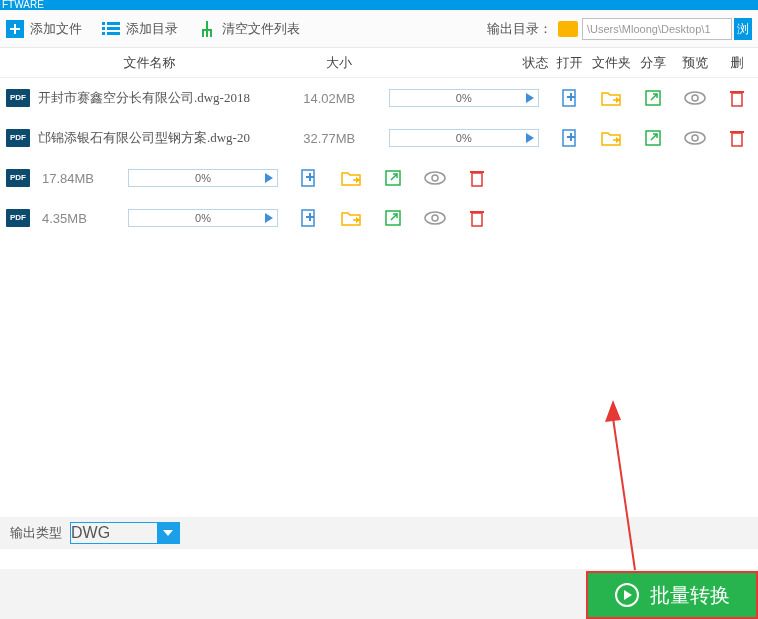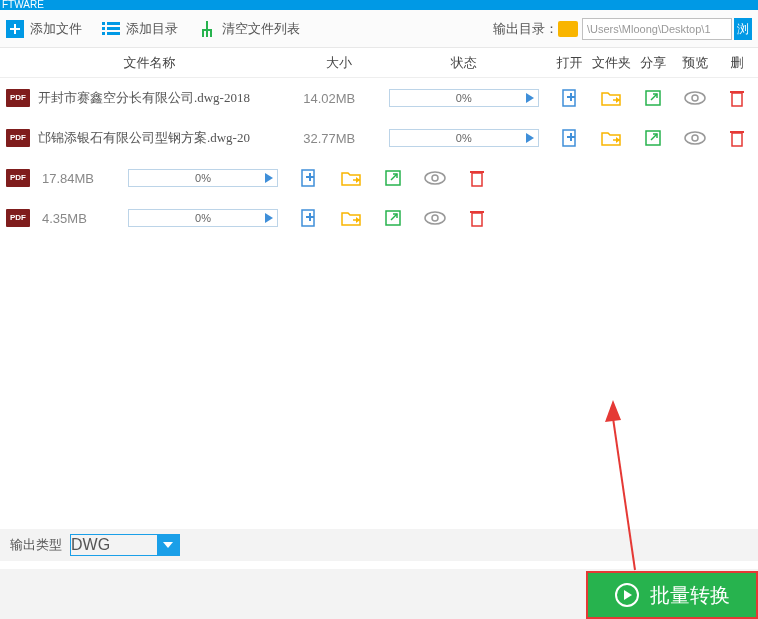--- a/index.html
+++ b/index.html
@@ -1,38 +1,38 @@
 <!DOCTYPE html>
 <html><head>
 <meta charset="utf-8">
 <style>
 *{margin:0;padding:0;box-sizing:border-box;font-family:"Microsoft YaHei",Arial,sans-serif;}
 body{width:758px;height:619px;background:#fff;overflow:hidden;position:relative;}
 .titlebar{height:10px;background:#0099e5;color:#fff;font-size:10px;padding-left:2px;line-height:10px;}
 .toolbar{height:38px;background:#fbfbfb;display:flex;align-items:center;padding:0 6px;border-bottom:1px solid #e8e8e8;}
 .tb-btn{display:flex;align-items:center;gap:6px;margin-right:20px;cursor:pointer;font-size:13px;color:#555;}
 .tb-icon{width:18px;height:18px;display:flex;align-items:center;justify-content:center;}
-.output-label{margin-left:auto;font-size:13px;color:#555;}
+.output-label{margin-left:auto;font-size:13px;color:#555;margin-right:6px;}
 .folder-icon{width:20px;height:16px;background:#f9b500;border-radius:2px;margin-right:4px;}
 .output-path{width:150px;height:22px;border:1px solid #c0c0c0;padding:0 4px;font-size:11px;color:#999;background:#fff;}
 .browse{width:18px;height:22px;background:#0099e5;color:#fff;font-size:12px;text-align:center;line-height:22px;margin-left:2px;cursor:pointer;}
 .header{display:flex;height:30px;align-items:center;border-bottom:1px solid #eee;font-size:13px;color:#444;}
 .col-name{width:300px;text-align:center;}
 .col-size{width:80px;text-align:center;}
-.col-status{width:170px;text-align:center;font-family:Liberation Mono, monospace;}
+.col-status{width:170px;text-align:right;font-family:Liberation Mono, monospace;}
 .col-act{width:42px;text-align:center;}
 .row{display:flex;height:40px;align-items:center;font-size:13px;}
-.file-icon{width:24px;height:18px;background:#7f1d1d;color:#fff;font-size:8px;font-weight:bold;text-align:center;line-height:18px;margin:0 8px 0 6px;border-radius:1px;}
+.file-icon{width:24px;height:18px;background:#0c4a6e;color:#fff;font-size:8px;font-weight:bold;text-align:center;line-height:18px;margin:0 8px 0 6px;border-radius:1px;}
 .fname{width:262px;color:#555;white-space:nowrap;overflow:hidden;font-family:Liberation Serif, serif;}
 .fsize{width:80px;color:#888;text-align:left;padding-left:4px;}
 .progress{width:150px;height:18px;border:1px solid #bcd4e8;position:relative;margin-left:10px;display:flex;align-items:center;}
 .progress-label{width:100%;text-align:center;font-size:11px;color:#666;}
 .play-tri{position:absolute;right:4px;width:0;height:0;border-left:8px solid #3f8fd9;border-top:5px solid transparent;border-bottom:5px solid transparent;}
 .act{width:42px;display:flex;justify-content:center;cursor:pointer;}
-.output-row{position:absolute;left:0;bottom:58px;width:758px;height:32px;background:#f3f3f3;display:flex;align-items:center;padding-left:10px;font-size:13px;color:#555;gap:8px;}
+.output-row{position:absolute;left:0;bottom:70px;width:758px;height:32px;background:#f3f3f3;display:flex;align-items:center;padding-left:10px;font-size:13px;color:#555;gap:8px;}
 .select-box{width:110px;height:22px;border:1px solid #1a9fe8;display:flex;align-items:center;font-size:16px;position:relative;}
 .select-arrow{position:absolute;right:0;top:0;width:22px;height:20px;background:#1a9fe8;display:flex;align-items:center;justify-content:center;}
 .bottom-bar{position:absolute;bottom:0;left:0;width:758px;height:50px;background:#f3f3f3;}
 .convert-btn{position:absolute;right:0;bottom:0;width:172px;height:48px;background:#27b34e;border:2px solid #e53935;display:flex;align-items:center;justify-content:center;gap:10px;cursor:pointer;}
 .convert-btn span{color:#fff;font-size:20px;}
 .arrow{position:absolute;pointer-events:none;}
 svg{display:block;}
 </style>
 </head>
 <body>

